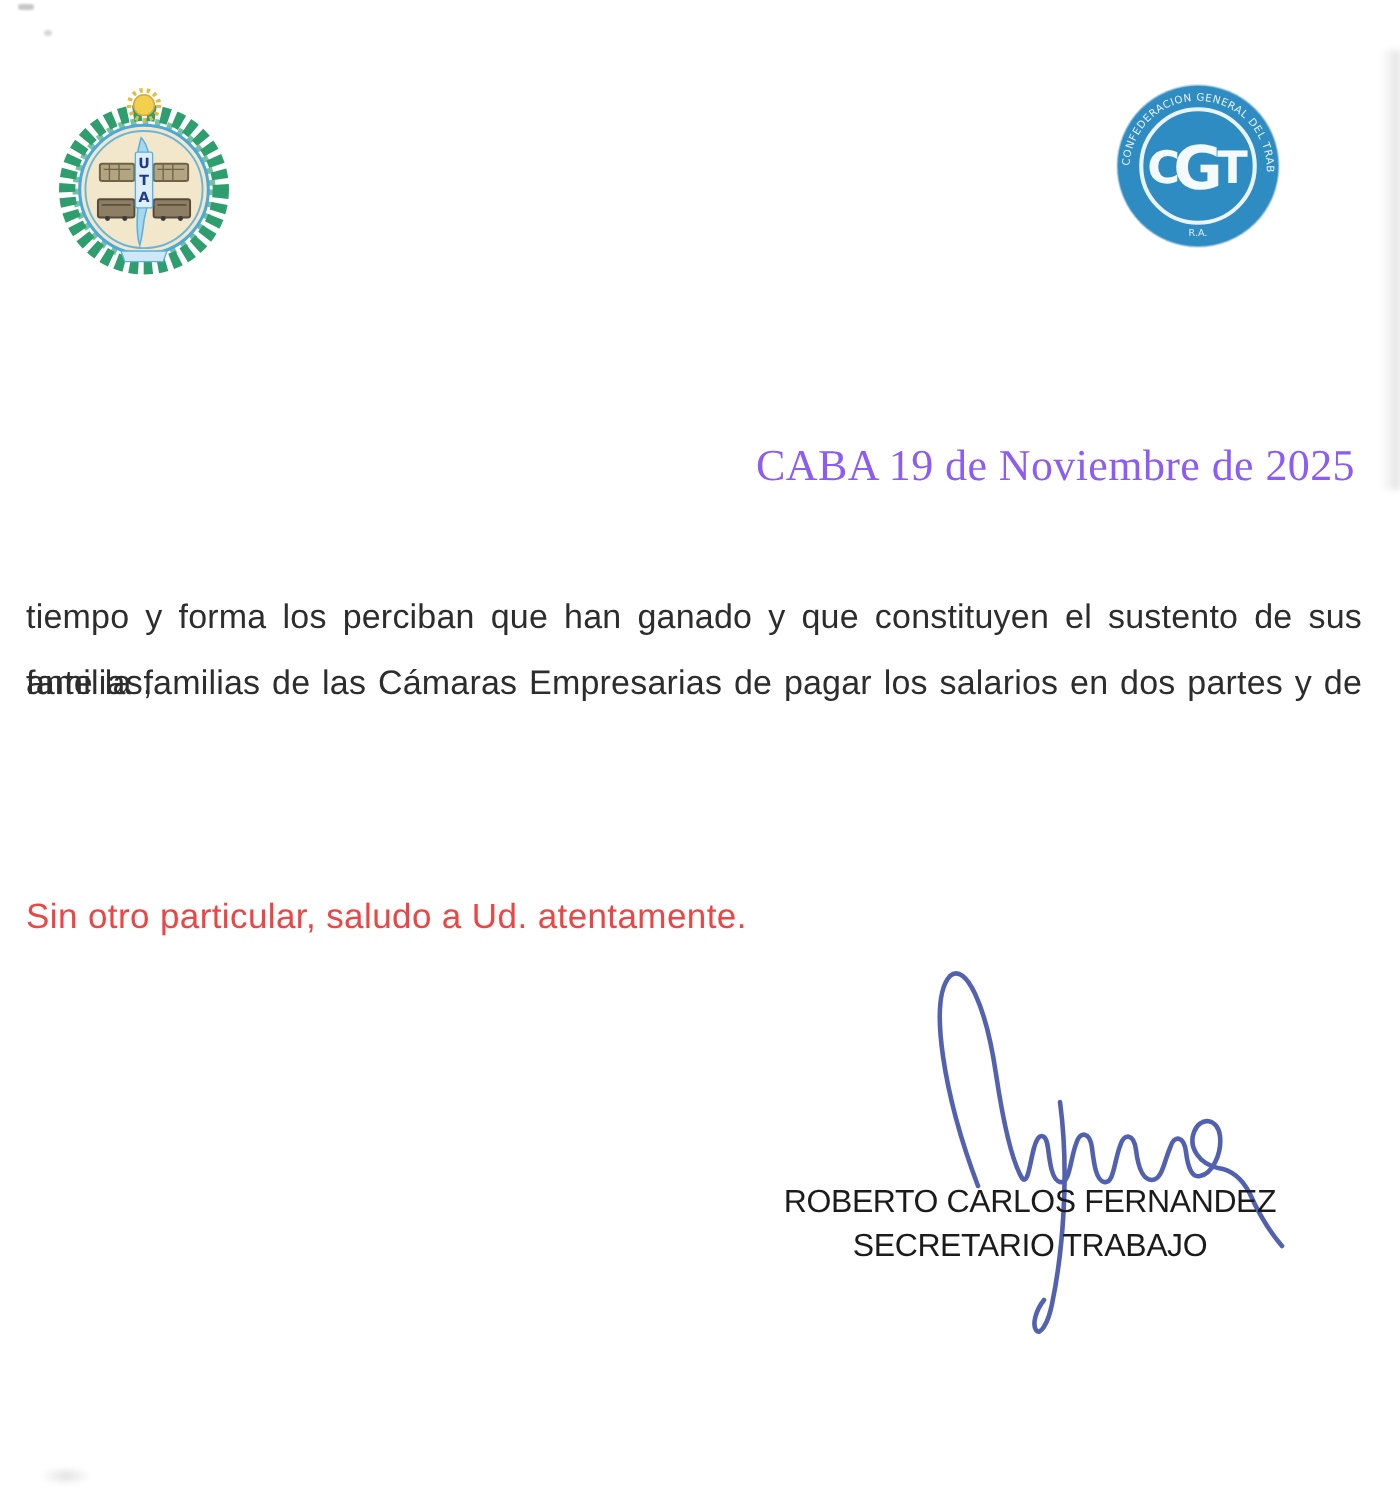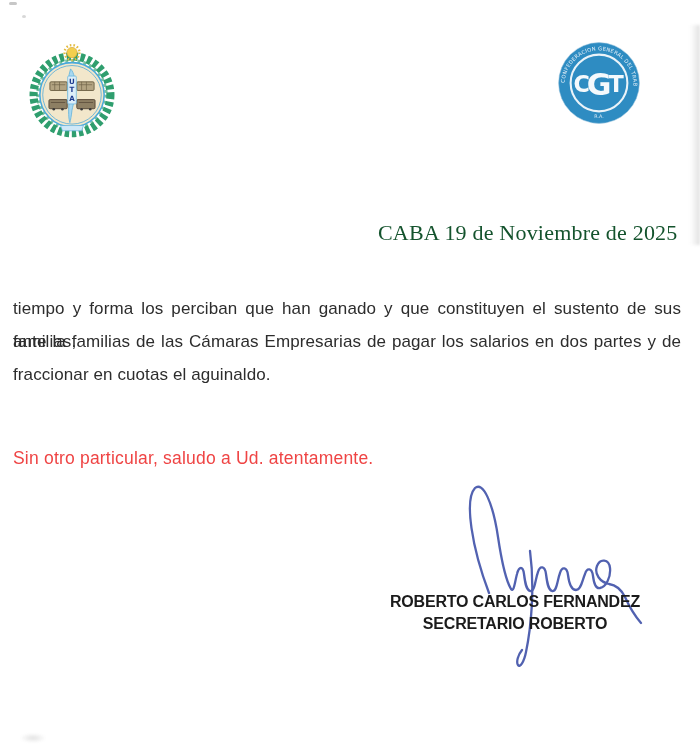--- a/index.html
+++ b/index.html
@@ -8,39 +8,39 @@
     background:#ffffff;overflow:hidden;
     font-family:"Liberation Sans","DejaVu Sans",sans-serif;
   }
   
   .logo-uta{position:absolute;left:24px;top:38px;width:96px;height:104px;}
   .logo-cgt{position:absolute;left:556px;top:40px;width:86px;height:86px;}
   
   .date-line{
     position:absolute;left:378px;top:220px;
     font-family:"Liberation Serif","DejaVu Serif",serif;
-    font-size:22px;color:#14532d;white-space:nowrap;letter-spacing:.2px;
+    font-size:22px;color:#8b5cf6;white-space:nowrap;letter-spacing:.2px;
   }
   
   .body-block{position:absolute;left:13px;top:292px;width:668px;color:#2d2d2d;}
   .body-line{
     font-size:17px;line-height:33px;height:33px;white-space:normal;
     letter-spacing:.1px;
   }
   .body-line.just{text-align:justify;text-align-last:justify;}
   .closing-line{
     position:absolute;left:13px;top:448px;font-size:17.5px;color:#ef4444;
     letter-spacing:.2px;
   }
   
   .signature-svg{position:absolute;left:440px;top:460px;width:230px;height:230px;pointer-events:none;}
   
   .signatory-block{
     position:absolute;left:378px;top:591px;width:274px;text-align:center;
-    font-weight:bold;font-size:16px;line-height:22px;color:#1b1b1b;
+    font-weight:normal;font-size:16px;line-height:22px;color:#1b1b1b;
     letter-spacing:-.2px;
   }
   
   .scan-edge-right{
     position:absolute;right:0;top:25px;width:11px;height:220px;
     background:linear-gradient(to left,rgba(170,170,170,.38),rgba(190,190,190,.12) 60%,transparent);
     filter:blur(1.5px);
   }
   .scan-speck-a{position:absolute;left:9px;top:2px;width:8px;height:3px;background:#9a9a9a;opacity:.55;border-radius:2px;filter:blur(.4px);}
   .scan-speck-b{position:absolute;left:22px;top:15px;width:4px;height:3px;background:#b0b0b0;opacity:.5;border-radius:50%;filter:blur(.5px);}
@@ -111,21 +111,20 @@
       <text x="70" y="60" font-size="26">T</text>
     </g>
     <text x="50" y="90.5" font-family="'DejaVu Sans',sans-serif" font-size="5.6" fill="#dcebf5" text-anchor="middle">R.A.</text>
   </svg>
 
   <div class="date-line">CABA 19 de Noviembre de 2025</div>
 
   <div class="body-block">
     <div class="body-line just">tiempo y forma los perciban que han ganado y que constituyen el sustento de sus familias,</div>
     <div class="body-line just">ante la familias de las Cámaras Empresarias de pagar los salarios en dos partes y de</div>
-    <div class="body-line">fraccionar en cuotas el aguinaldo.</div>
   </div>
 
   <div class="closing-line">Sin otro particular, saludo a Ud. atentamente.</div>
 
   <svg class="signature-svg" viewBox="440 460 230 230" aria-hidden="true">
     <g fill="none" stroke="#3f51a8" stroke-width="2.3" stroke-linecap="round" stroke-linejoin="round" opacity=".9">
       <path d="M489,593
                C472,548 464,500 475,488
                C483,481 493,503 498,537
                C501,557 505,579 511,589
@@ -148,21 +147,21 @@
                C629,606 635,616 641,623"></path>
       <path d="M530,551
                C535,588 531,628 526,652
                C524,662 520,668 518,665
                C516,662 518,655 522,650"></path>
     </g>
   </svg>
 
   <div class="signatory-block">
     <div>ROBERTO CARLOS FERNANDEZ</div>
-    <div>SECRETARIO ROBERTO</div>
+    <div>SECRETARIO TRABAJO</div>
   </div>
 
   <div class="scan-edge-right"></div>
   <div class="scan-speck-a"></div>
   <div class="scan-speck-b"></div>
   <div class="scan-smudge-bottom"></div>
 
 </div>
 
 </body></html>

